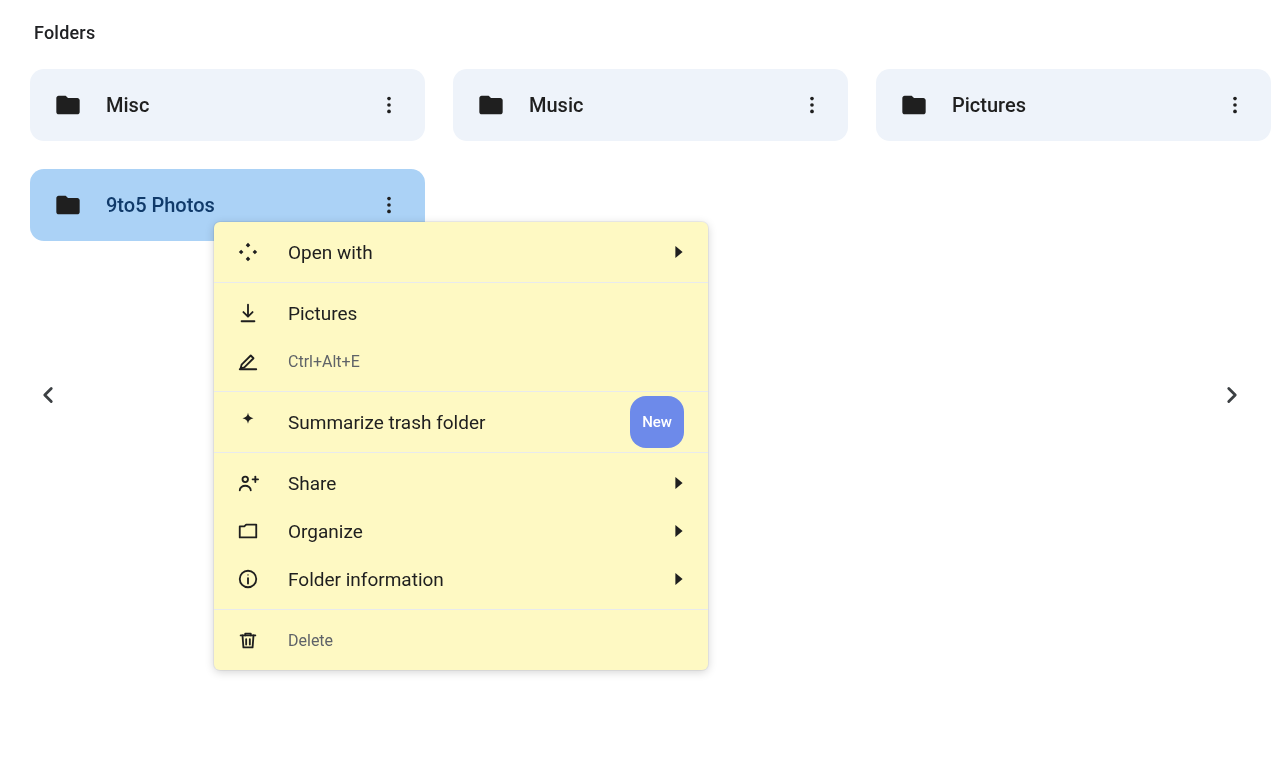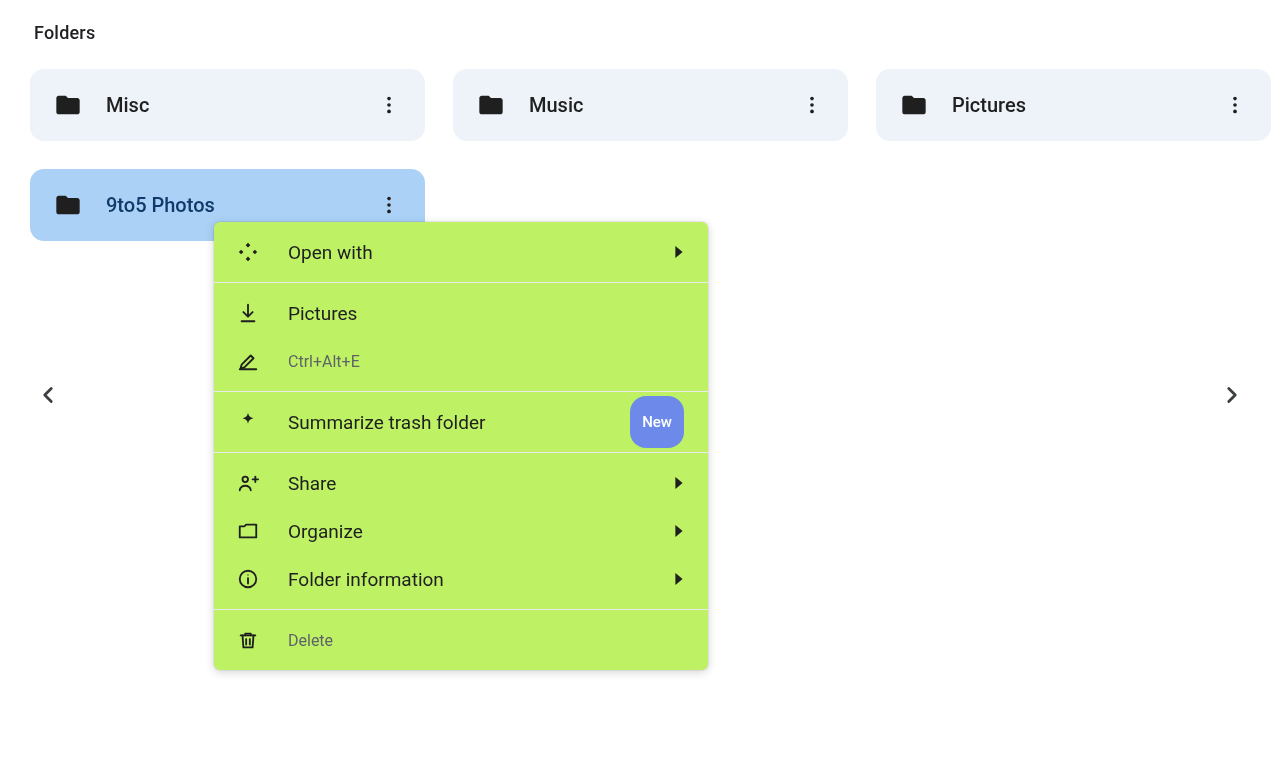--- a/index.html
+++ b/index.html
@@ -63,21 +63,21 @@
     cursor: pointer;
   }
   .nav-arrow.left { left: 28px; }
   .nav-arrow.right { right: 28px; }
 
   .context-menu {
     position: absolute;
     left: 214px;
     top: 222px;
     width: 494px;
-    background: #bef264;
+    background: #fef9c3;
     border-radius: 6px;
     box-shadow: 0 2px 10px rgba(0,0,0,0.18), 0 0 0 1px rgba(0,0,0,0.05);
     padding: 6px 0;
   }
   .menu-item {
     display: flex;
     align-items: center;
     height: 48px;
     padding: 0 24px 0 22px;
     gap: 28px;

